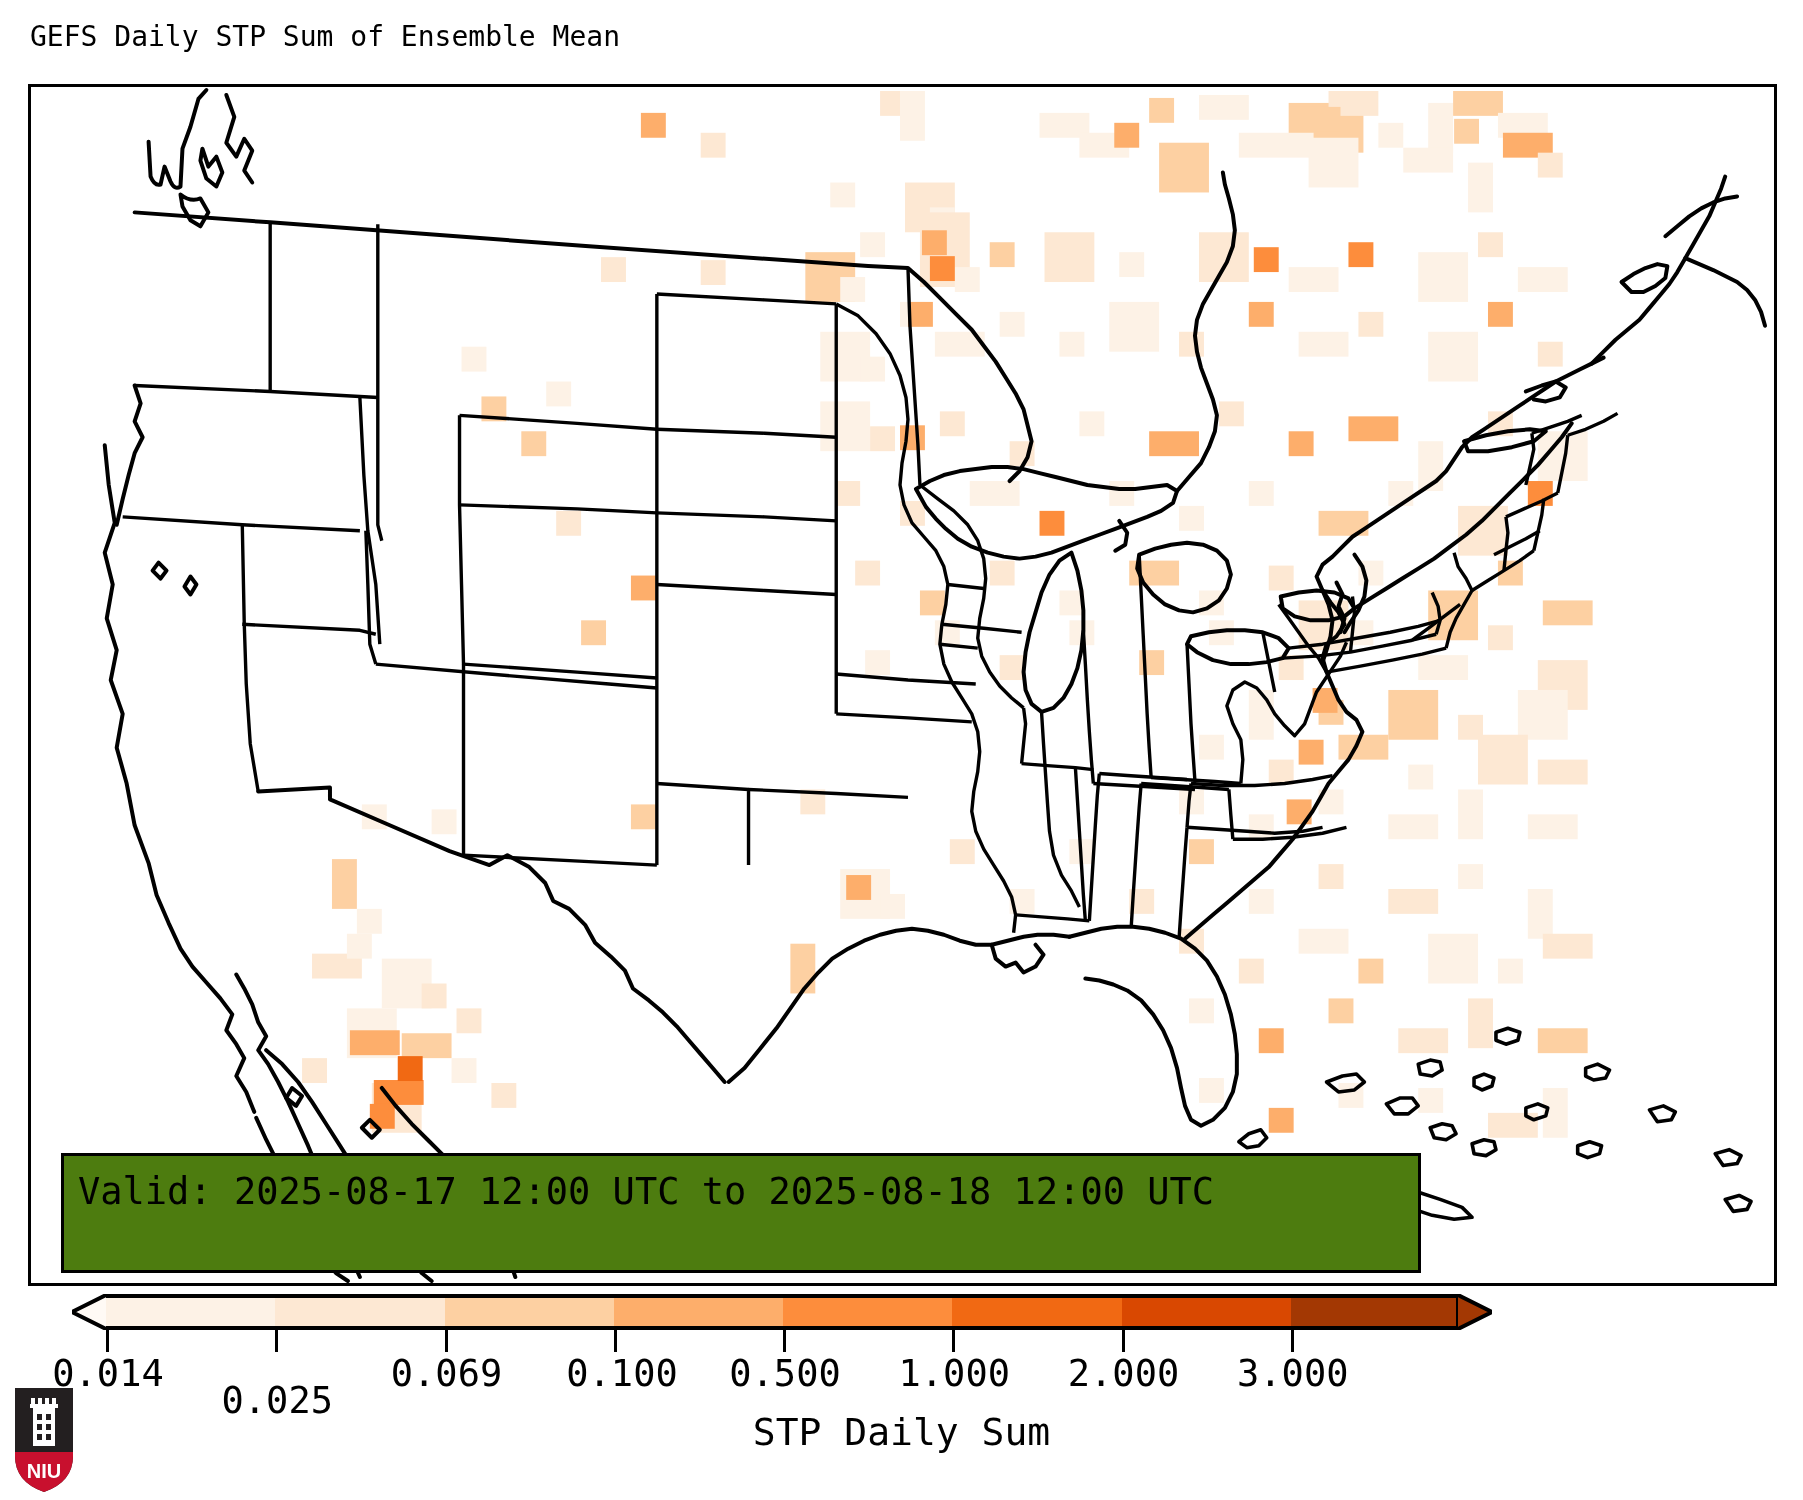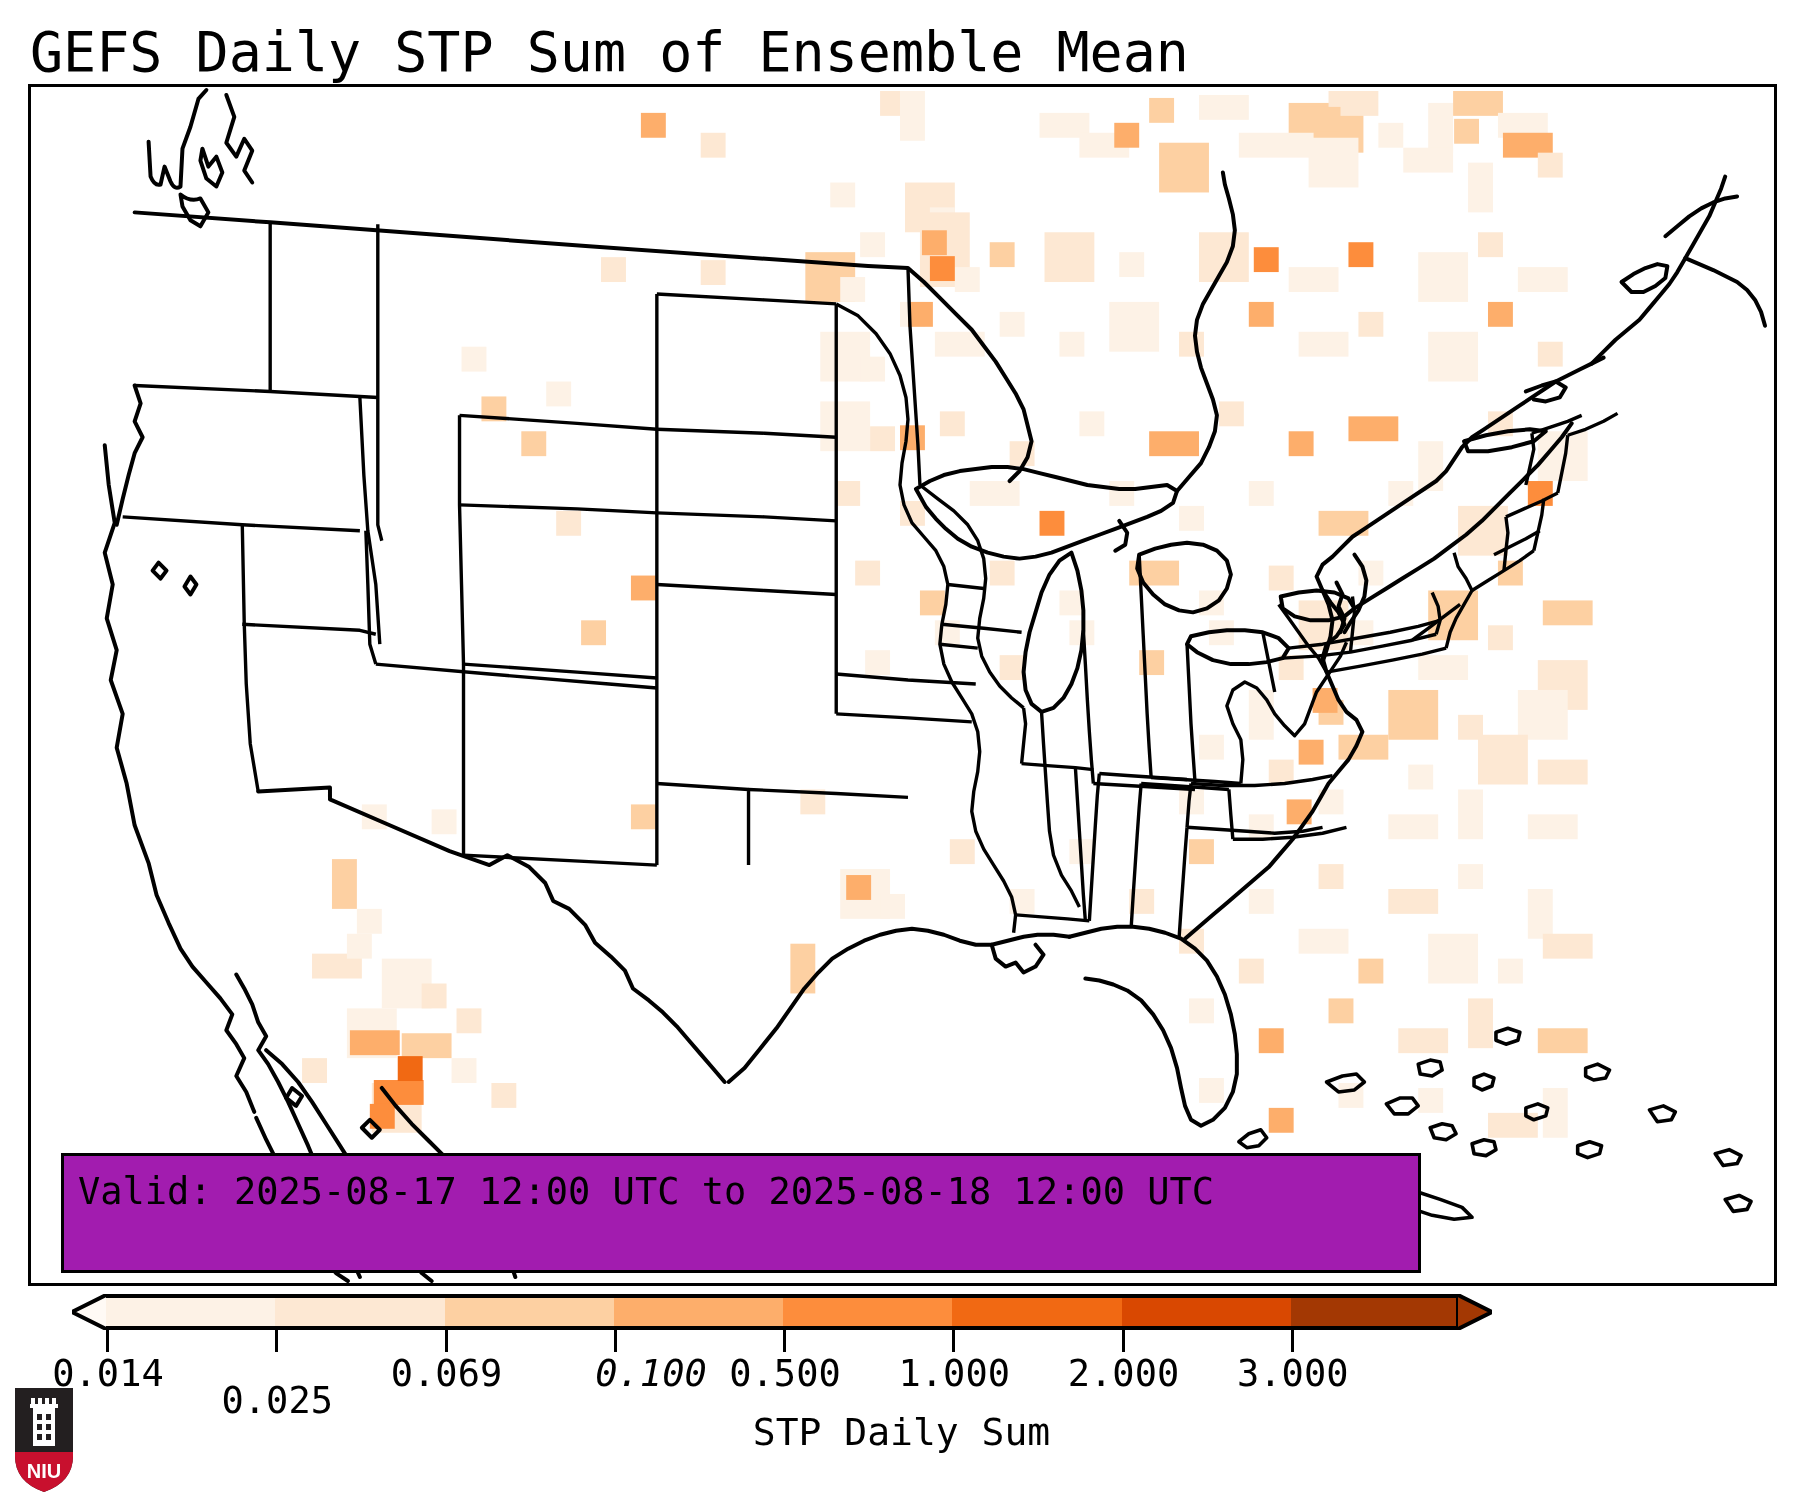--- a/index.html
+++ b/index.html
@@ -7,42 +7,42 @@
     width: 1803px; height: 1500px;
     background: #ffffff;
     font-family: "DejaVu Sans Mono", "Liberation Mono", monospace;
     overflow: hidden;
   }
   #root { position: relative; width: 1803px; height: 1500px; }
 
   
   #title {
     position: absolute; left: 30px; top: 20px;
-    font-size: 55px; letter-spacing: 0px;
+    font-size: 28px; letter-spacing: 0px;
     color: #000; white-space: nowrap;
     font-family: "DejaVu Sans Mono", "Liberation Mono", monospace;
   }
 
   
   #map-frame {
     position: absolute; left: 28px; top: 84px;
     width: 1749px; height: 1202px;
     border: 3px solid #000;
     background: #ffffff;
     overflow: hidden;
   }
   #map-inner { position: absolute; left: 0; top: 0; width: 100%; height: 100%; }
   #grid-layer, #geo-layer { position: absolute; left: 0; top: 0; width: 100%; height: 100%; }
   #geo-layer { pointer-events: none; }
 
   
   #info-box {
     position: absolute; left: 58px; top: 1150px;
     width: 1360px; height: 120px;
-    border: 3px solid #000; background: #a21caf;
+    border: 3px solid #000; background: #4d7c0f;
     padding: 10px 14px 0 14px;
     z-index: 30;
   }
   #info-box .line {
     font-size: 37px; line-height: 52px; color: #000;
     white-space: pre; font-family: "DejaVu Sans Mono", "Liberation Mono", monospace;
   }
 
   
   #cbar-wrap {
@@ -565,21 +565,21 @@
       <div class="tick" style="left: 541.75px;"></div>
       <div class="tick" style="left: 711px;"></div>
       <div class="tick" style="left: 880.25px;"></div>
       <div class="tick" style="left: 1049.5px;"></div>
       <div class="tick" style="left: 1218.75px;"></div>
     </div>
   <div id="cbar-labels">
       <div class="lbl" style="left: 108px;">0.014</div>
       <div class="lbl" style="left: 277.25px; margin-top: 27px;">0.025</div>
       <div class="lbl" style="left: 446.5px;">0.069</div>
-      <div class="lbl" style="left: 651px; font-style: italic;">0.100</div>
+      <div class="lbl" style="left: 622px;">0.100</div>
       <div class="lbl" style="left: 785px;">0.500</div>
       <div class="lbl" style="left: 954.25px;">1.000</div>
       <div class="lbl" style="left: 1123.5px; text-align: center;">2.000</div>
       <div class="lbl" style="left: 1292.75px;">3.000</div>
     </div>
   <div id="cbar-axis-label">STP Daily Sum</div>
 
   <svg id="niu-logo" viewBox="0 0 62 108">
     <path d="M2,2 H60 V70 Q60,96 31,106 Q2,96 2,70 Z" fill="#231f20"></path>
     <path d="M2,66 H60 V70 Q60,96 31,106 Q2,96 2,70 Z" fill="#c8102e"></path>

